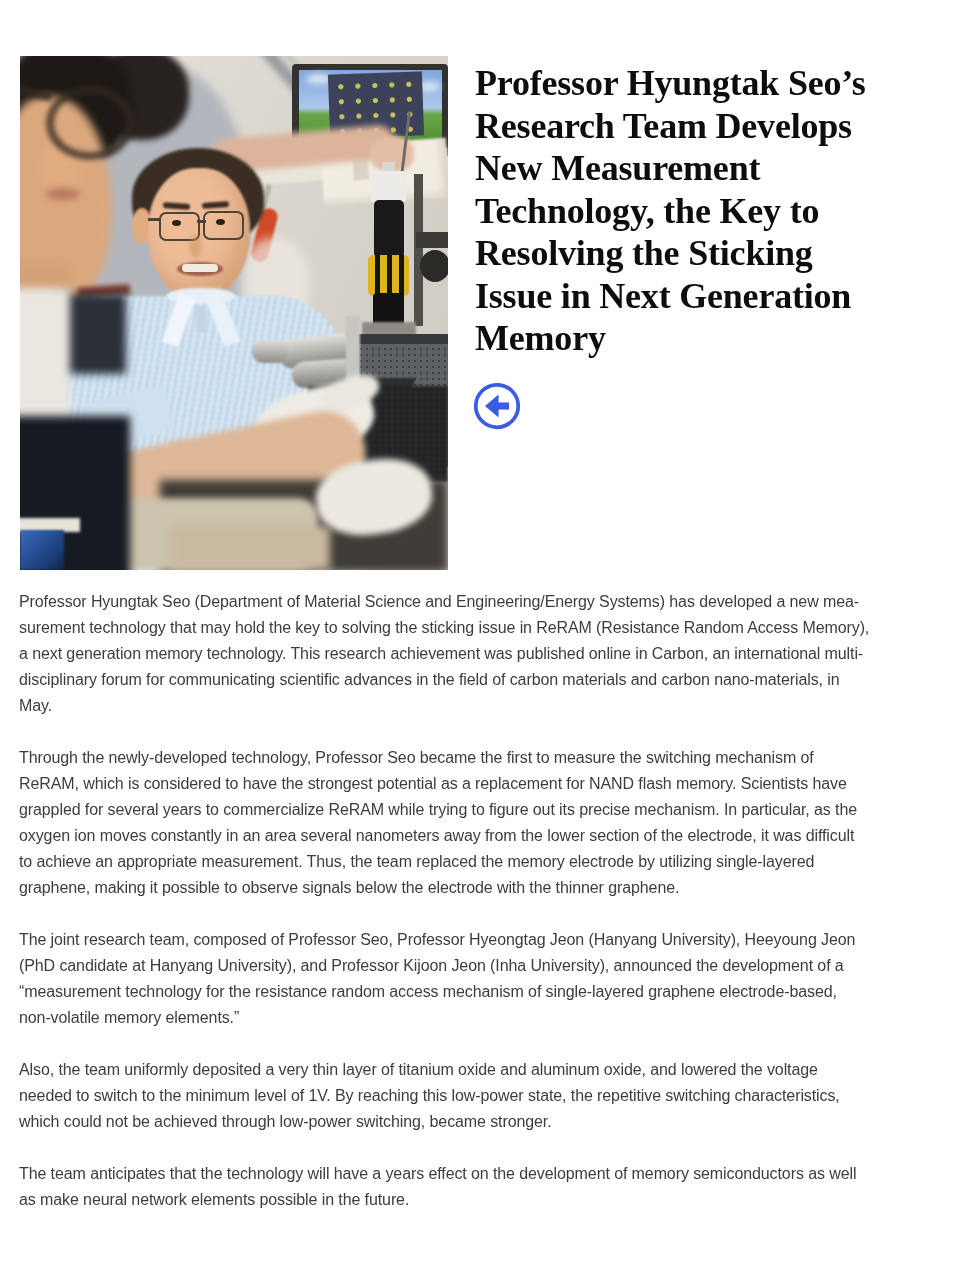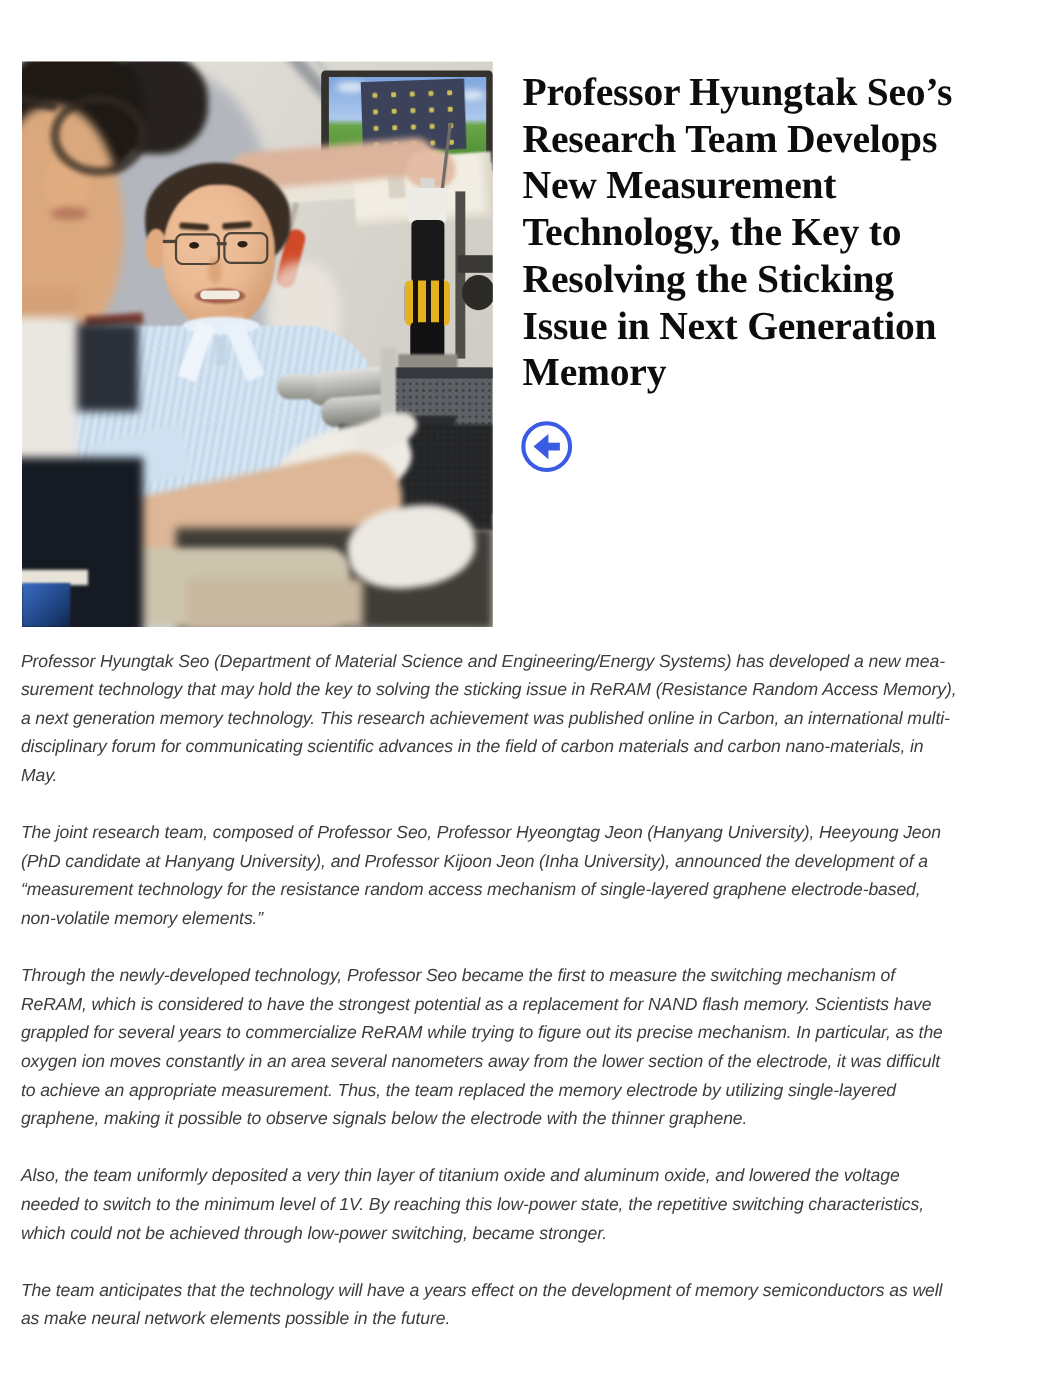--- a/index.html
+++ b/index.html
@@ -16,21 +16,21 @@
             font-family:"Liberation Serif","DejaVu Serif",serif;font-weight:700;
             font-size:36px;line-height:42.5px;color:#0d0d0d;letter-spacing:-0.2px;
             white-space:pre-line;}
 
   
   .back-btn{position:absolute;left:472px;top:381px;width:50px;height:50px;display:block;cursor:pointer;}
   .back-btn svg{display:block;}
 
   
   .article{position:absolute;left:19px;top:589px;width:932px;color:#3d3d3d;
-           font-size:16px;line-height:26px;letter-spacing:-0.1px;font-style:italic;}
+           font-size:16px;line-height:26px;letter-spacing:-0.1px;}
   .article p{margin:0 0 26px 0;white-space:pre-line;}
 </style>
 </head>
 <body>
 
 <div class="page">
 
   <div class="photo">
 
     <i class="ph" style="left:195px;top:28px;width:170px;height:12px;background:#999da0;transform:rotate(49deg);filter:blur(3px);"></i>
@@ -139,30 +139,30 @@
       <rect x="22" y="20.6" width="13.5" height="6.8" fill="#3A5BE3"></rect>
     </svg>
   </a>
 
   <div class="article">
     <p>Professor Hyungtak Seo (Department of Material Science and Engineering/Energy Systems) has developed a new mea-
 surement technology that may hold the key to solving the sticking issue in ReRAM (Resistance Random Access Memory),
 a next generation memory technology. This research achievement was published online in Carbon, an international multi-
 disciplinary forum for communicating scientific advances in the field of carbon materials and carbon nano-materials, in
 May.</p>
-    <p>The joint research team, composed of Professor Seo, Professor Hyeongtag Jeon (Hanyang University), Heeyoung Jeon
-(PhD candidate at Hanyang University), and Professor Kijoon Jeon (Inha University), announced the development of a
-“measurement technology for the resistance random access mechanism of single-layered graphene electrode-based,
-non-volatile memory elements.”</p>
     <p>Through the newly-developed technology, Professor Seo became the first to measure the switching mechanism of
 ReRAM, which is considered to have the strongest potential as a replacement for NAND flash memory. Scientists have
 grappled for several years to commercialize ReRAM while trying to figure out its precise mechanism. In particular, as the
 oxygen ion moves constantly in an area several nanometers away from the lower section of the electrode, it was difficult
 to achieve an appropriate measurement. Thus, the team replaced the memory electrode by utilizing single-layered
 graphene, making it possible to observe signals below the electrode with the thinner graphene.</p>
+    <p>The joint research team, composed of Professor Seo, Professor Hyeongtag Jeon (Hanyang University), Heeyoung Jeon
+(PhD candidate at Hanyang University), and Professor Kijoon Jeon (Inha University), announced the development of a
+“measurement technology for the resistance random access mechanism of single-layered graphene electrode-based,
+non-volatile memory elements.”</p>
     <p>Also, the team uniformly deposited a very thin layer of titanium oxide and aluminum oxide, and lowered the voltage
 needed to switch to the minimum level of 1V. By reaching this low-power state, the repetitive switching characteristics,
 which could not be achieved through low-power switching, became stronger.</p>
     <p>The team anticipates that the technology will have a years effect on the development of memory semiconductors as well
 as make neural network elements possible in the future.</p>
   </div>
 
 </div>
 
 </body></html>

